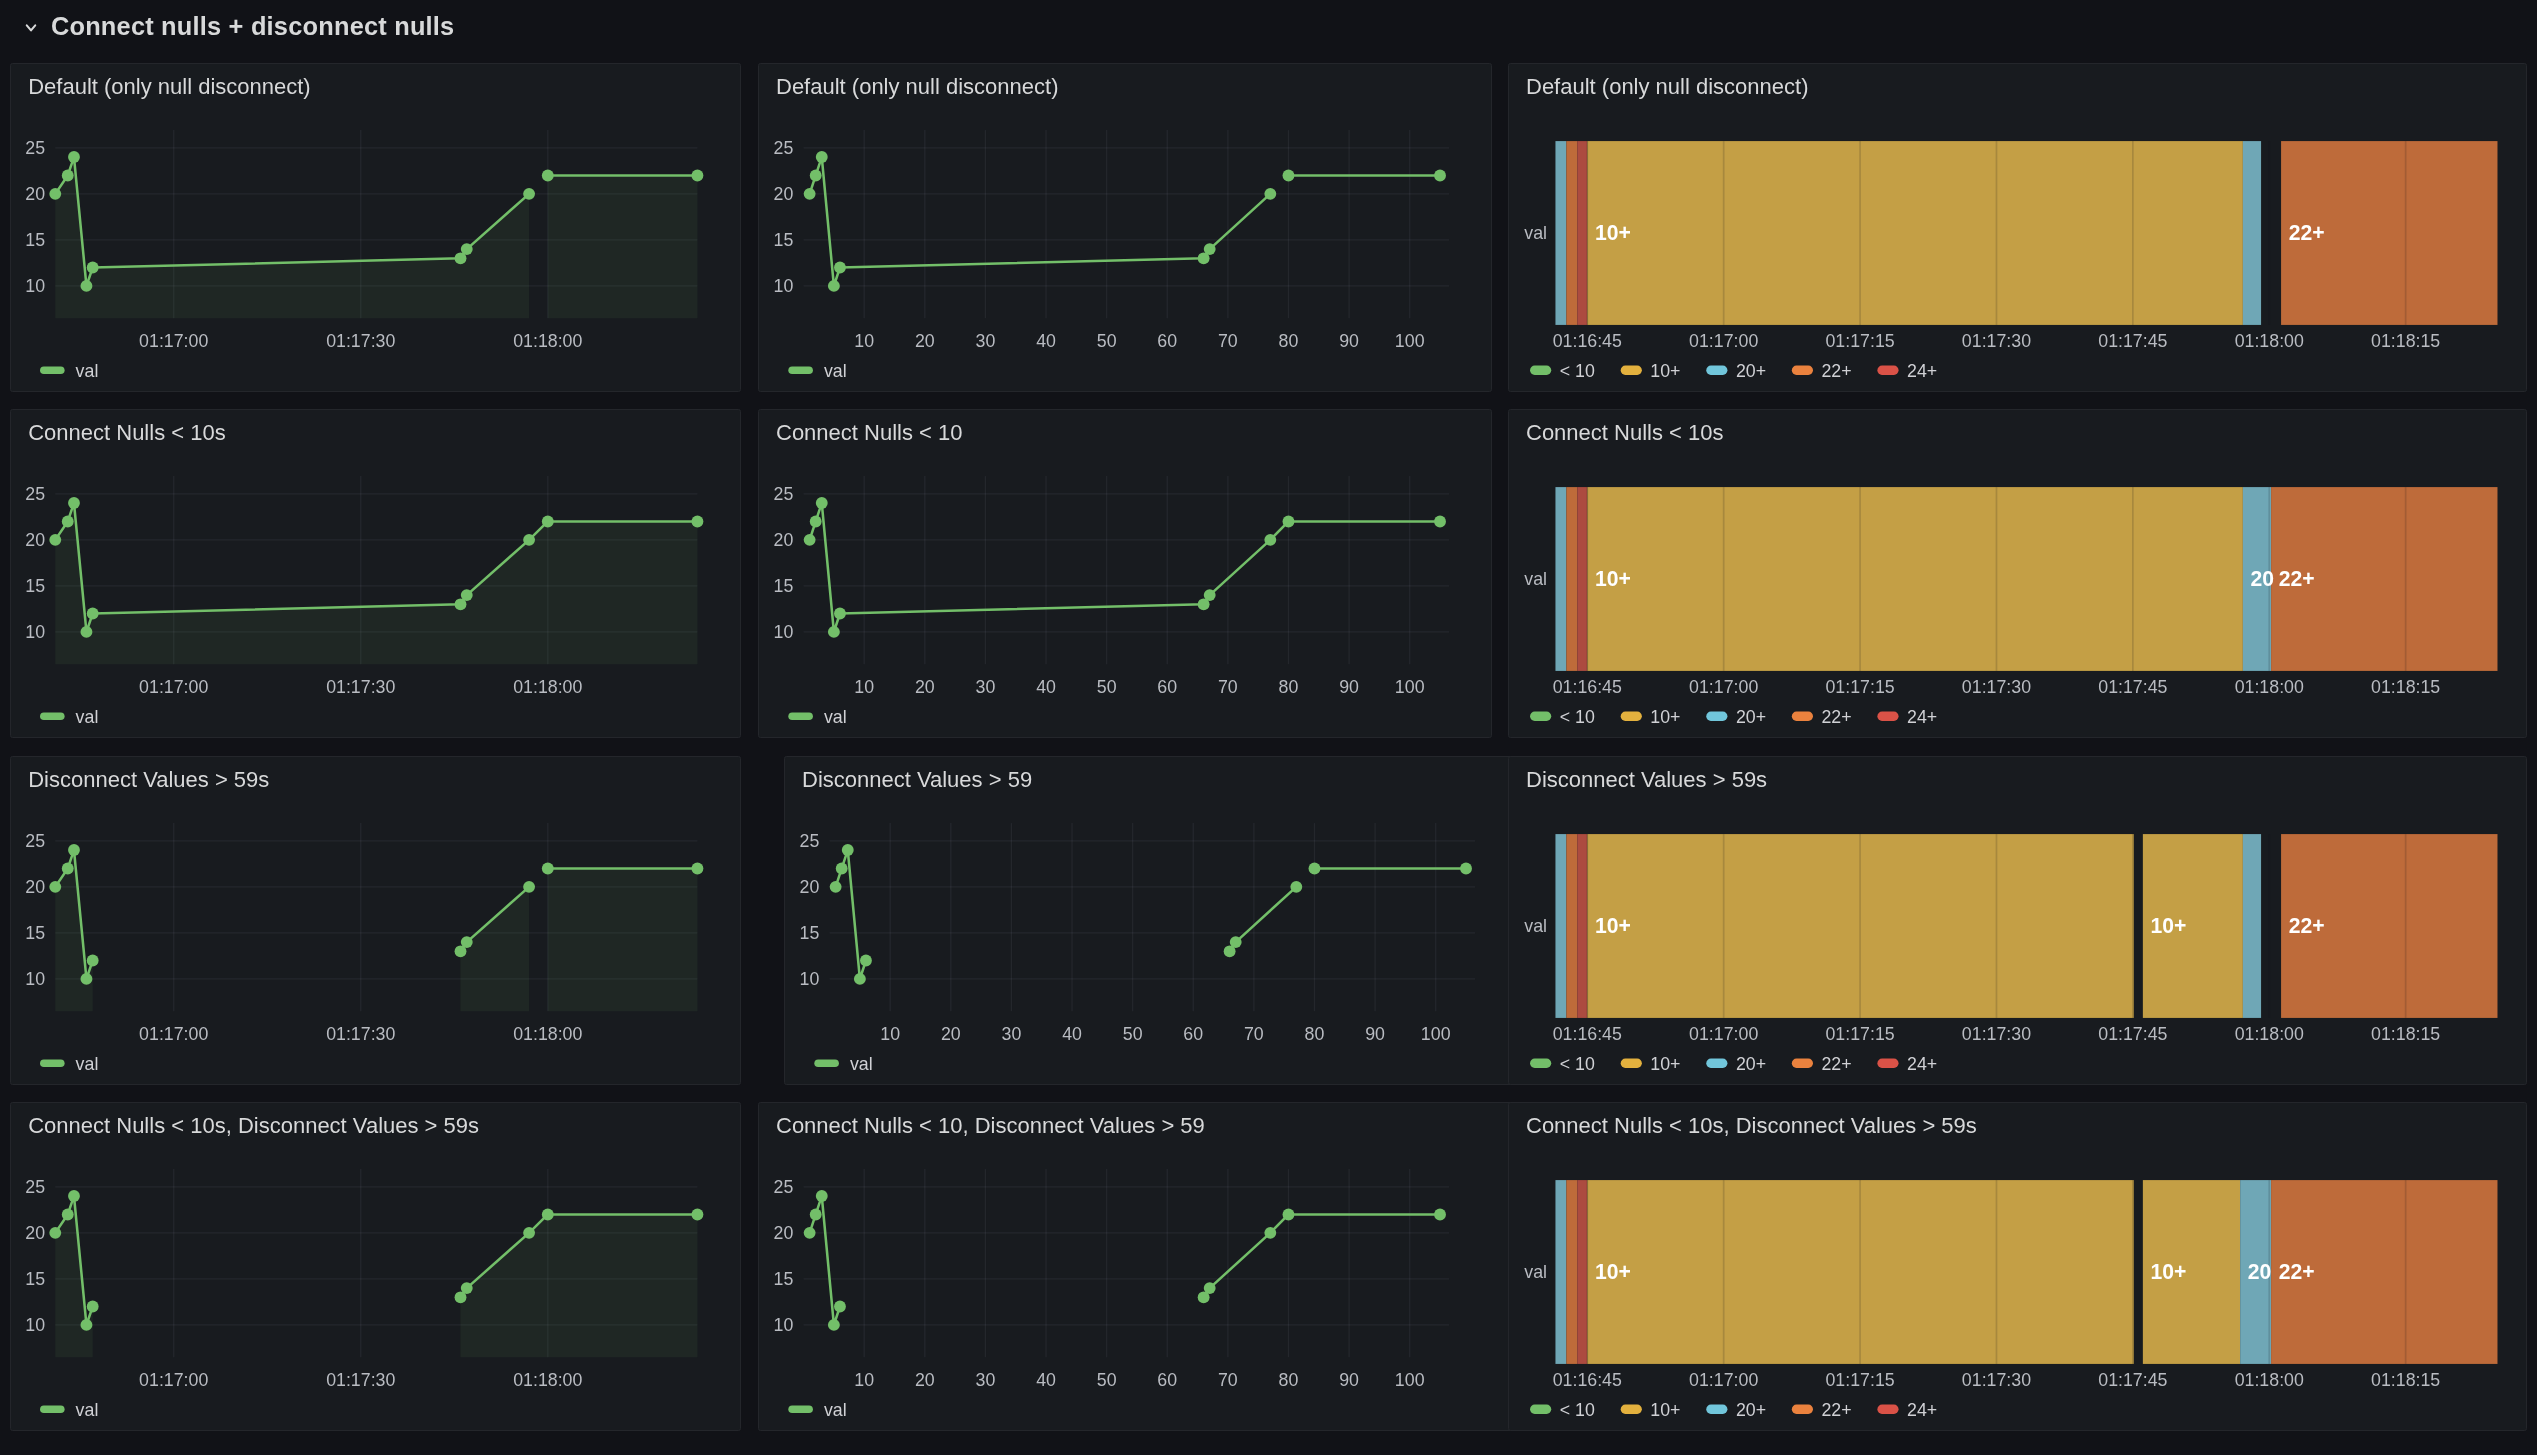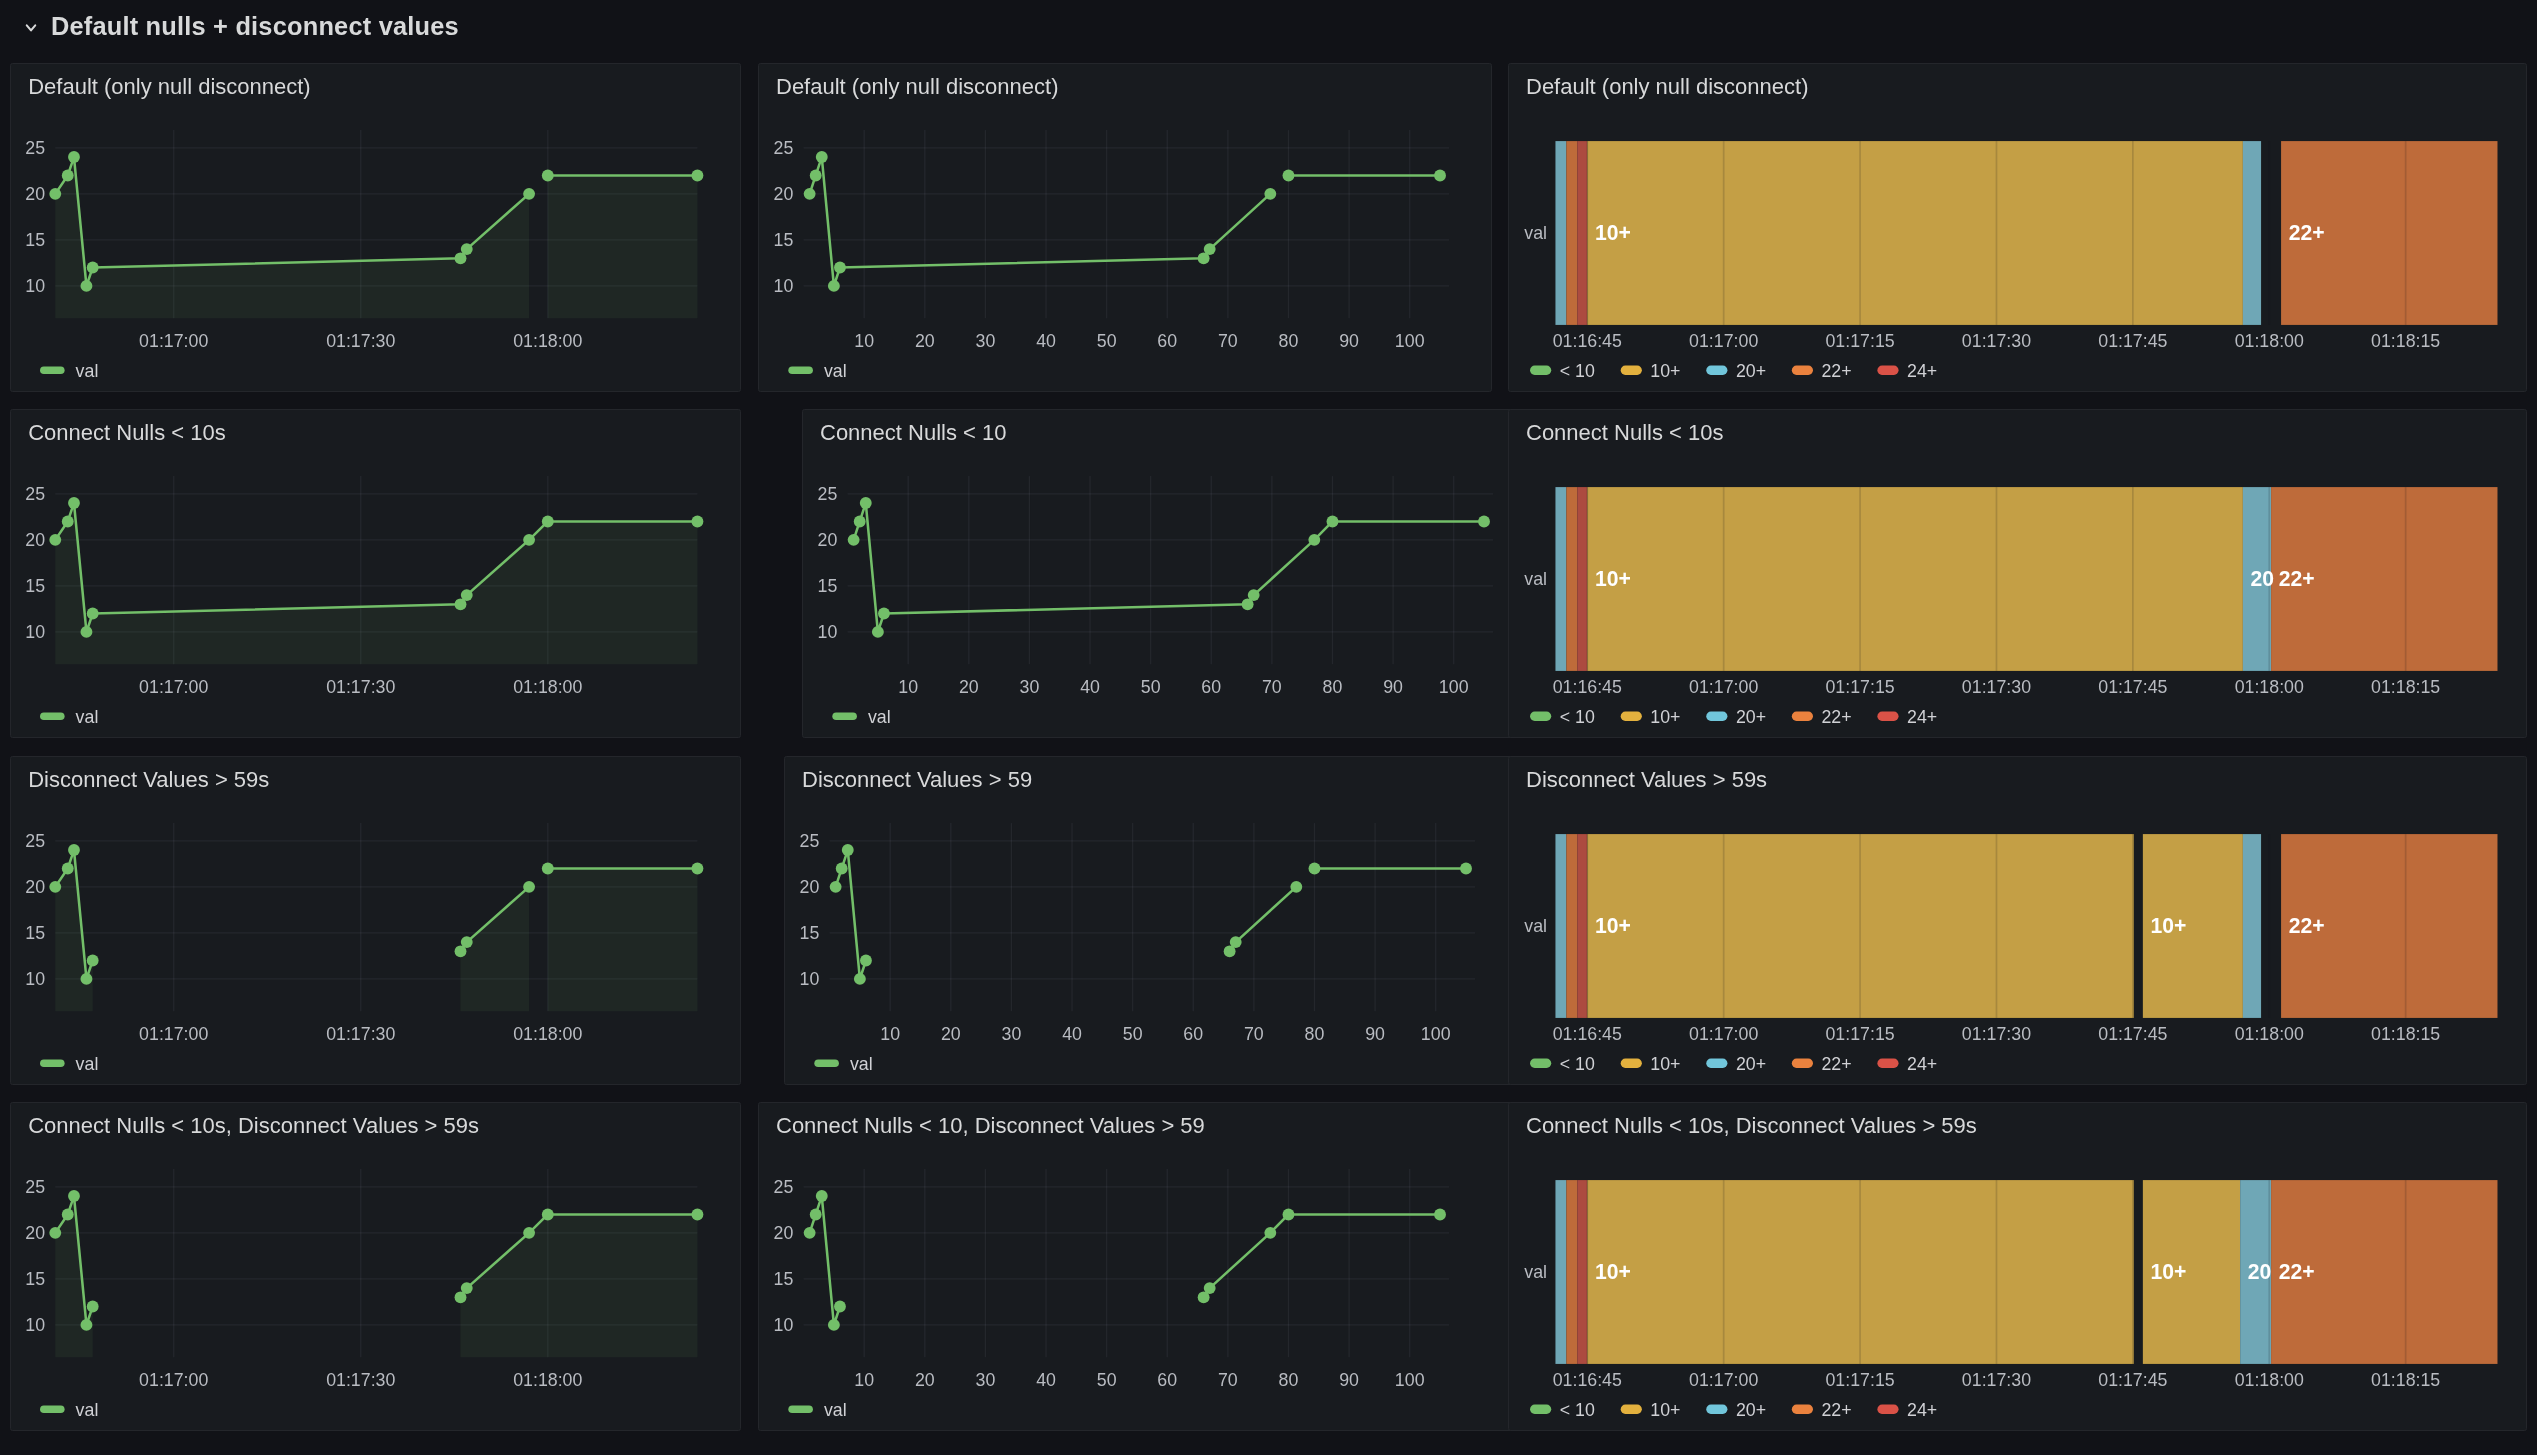--- a/index.html
+++ b/index.html
@@ -22,21 +22,21 @@
 <body>
 
 <div class="dashboard">
   <div class="row-header">
     <button class="row-toggle">
       <span style="display:inline-flex;">
         <svg width="22" height="22" viewBox="0 0 26 26">
           <polyline points="8,11 13,17 18,11" fill="none" stroke="#d8d9da" stroke-width="2.4" stroke-linecap="round" stroke-linejoin="round"></polyline>
         </svg>
       </span>
-      <span class="row-title">Default nulls + disconnect values</span>
+      <span class="row-title">Connect nulls + disconnect nulls</span>
     </button>
   </div>
   <div id="panels">
       <div class="panel" style="left: 10.2px; top: 63px; width: 731px; height: 329px;">
         <div class="panel-title">Default (only null disconnect)</div>
         <svg width="729" height="327" class="chart-svg" viewBox="0 0 860 386">
           <line x1="52" x2="810" y1="98.9605" y2="98.9605" stroke="rgba(204,204,220,0.07)" stroke-width="1.5"></line>
           <line x1="52" x2="810" y1="153.29549999999998" y2="153.29549999999998" stroke="rgba(204,204,220,0.07)" stroke-width="1.5"></line>
           <line x1="52" x2="810" y1="207.63049999999998" y2="207.63049999999998" stroke="rgba(204,204,220,0.07)" stroke-width="1.5"></line>
           <line x1="52" x2="810" y1="261.9655" y2="261.9655" stroke="rgba(204,204,220,0.07)" stroke-width="1.5"></line>
@@ -195,21 +195,21 @@
           <text x="40" y="268.9655" text-anchor="end" class="axis-text">10</text>
           <text x="191.82524271844662" y="334" text-anchor="middle" class="axis-text">01:17:00</text>
           <text x="412.6019417475728" y="334" text-anchor="middle" class="axis-text">01:17:30</text>
           <text x="633.3786407766991" y="334" text-anchor="middle" class="axis-text">01:18:00</text>
           <g>
             <rect x="34" y="357" width="29" height="9" rx="4.5" fill="#73BF69"></rect>
             <text x="76" y="370" class="legend-text">val</text>
           </g>
         </svg>
       </div>
-      <div class="panel" style="left: 758px; top: 409px; width: 734px; height: 329px; margin-left: 44px;">
+      <div class="panel" style="left: 758px; top: 409px; width: 734px; height: 329px;">
         <div class="panel-title">Connect Nulls &lt; 10</div>
         <svg width="733" height="327" class="chart-svg" viewBox="0 0 864 386">
           <line x1="52" x2="814" y1="98.9605" y2="98.9605" stroke="rgba(204,204,220,0.07)" stroke-width="1.5"></line>
           <line x1="52" x2="814" y1="153.29549999999998" y2="153.29549999999998" stroke="rgba(204,204,220,0.07)" stroke-width="1.5"></line>
           <line x1="52" x2="814" y1="207.63049999999998" y2="207.63049999999998" stroke="rgba(204,204,220,0.07)" stroke-width="1.5"></line>
           <line x1="52" x2="814" y1="261.9655" y2="261.9655" stroke="rgba(204,204,220,0.07)" stroke-width="1.5"></line>
           <line x1="123.54929577464789" x2="123.54929577464789" y1="78" y2="300" stroke="rgba(204,204,220,0.07)" stroke-width="1.5"></line>
           <line x1="195.09859154929578" x2="195.09859154929578" y1="78" y2="300" stroke="rgba(204,204,220,0.07)" stroke-width="1.5"></line>
           <line x1="266.6478873239437" x2="266.6478873239437" y1="78" y2="300" stroke="rgba(204,204,220,0.07)" stroke-width="1.5"></line>
           <line x1="338.19718309859155" x2="338.19718309859155" y1="78" y2="300" stroke="rgba(204,204,220,0.07)" stroke-width="1.5"></line>

